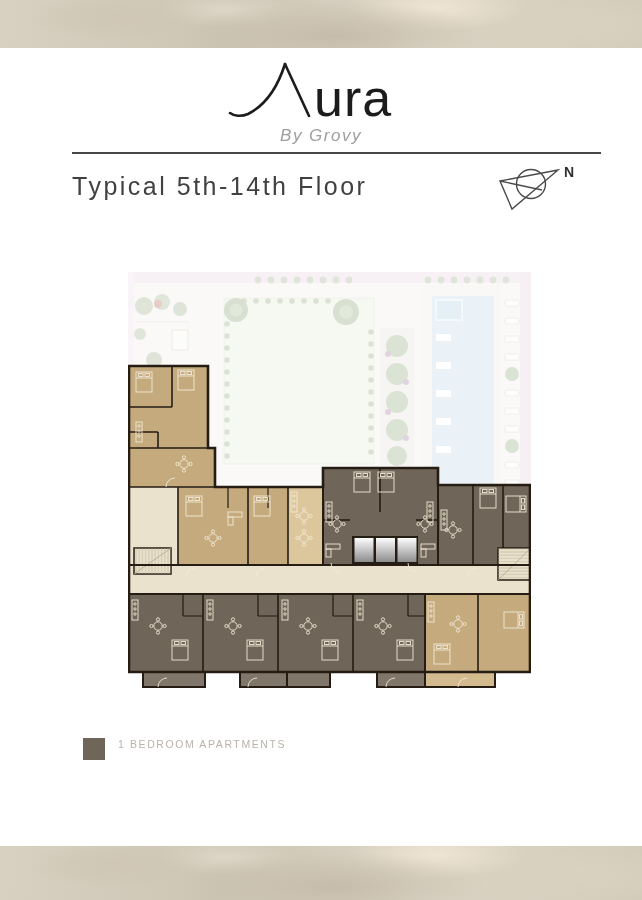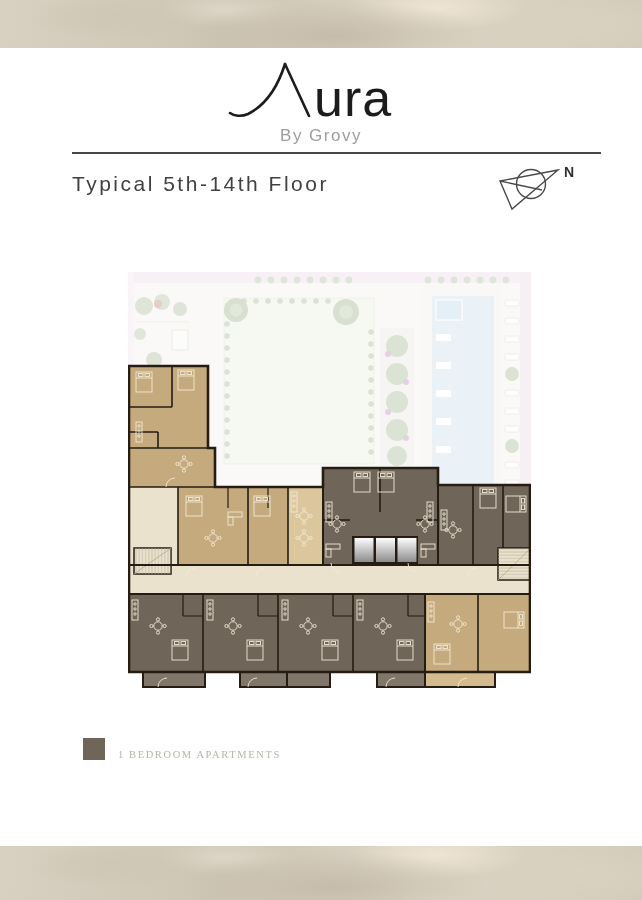--- a/index.html
+++ b/index.html
@@ -16,35 +16,35 @@
       radial-gradient(150px 40px at 68% 15%, #efe4d2 0%, rgba(239,228,210,0) 60%),
       radial-gradient(260px 55px at 88% 55%, #d9d2c1 0%, rgba(217,210,193,0) 70%),
       radial-gradient(120px 30px at 35% 20%, #ddd6c7 0%, rgba(221,214,199,0) 60%),
       linear-gradient(100deg,#d8d1c2 0%,#cdc5b4 35%,#dbd4c5 65%,#d2cab9 100%);
   }
   .texture.top{top:0;height:48px;}
   .texture.bottom{top:846px;height:54px;}
 
   .logo-wrap{position:absolute;top:58px;left:0;width:642px;text-align:center;}
   .logo-svg{display:inline-block;}
-  .tagline{margin-top:2px;font-size:17px;font-weight:300;letter-spacing:1.5px;color:#9e9e9e;}
+  .tagline{margin-top:2px;font-size:17px;font-weight:300;letter-spacing:1.5px;color:#9e9e9e;font-style:italic;}
 
   .divider{position:absolute;top:152px;left:72px;width:529px;height:2px;background:#474747;}
 
   .heading{
     position:absolute;top:172px;left:72px;
-    font-size:21px;font-weight:300;letter-spacing:2.5px;color:#414141;
+    font-size:25px;font-weight:300;letter-spacing:2.5px;color:#414141;
   }
 
   .compass{position:absolute;top:158px;left:488px;}
 
   .plan-wrap{position:absolute;top:272px;left:128px;width:403px;height:420px;}
 
   .legend{position:absolute;top:738px;left:83px;}
-  .legend-row{display:flex;align-items:flex-end;height:22px;margin-bottom:7px;font-family:Liberation Serif, serif;}
+  .legend-row{display:flex;align-items:flex-start;height:22px;margin-bottom:7px;}
   .swatch{width:22px;height:22px;flex:0 0 22px;}
   .legend-label{margin-left:13px;font-size:10.5px;letter-spacing:1.6px;color:#b9b3aa;font-weight:400;}
 
   svg text{font-family:"Liberation Sans","DejaVu Sans",sans-serif;}
 </style>
 </head>
 <body>
 
 <div class="texture top"></div>
 

